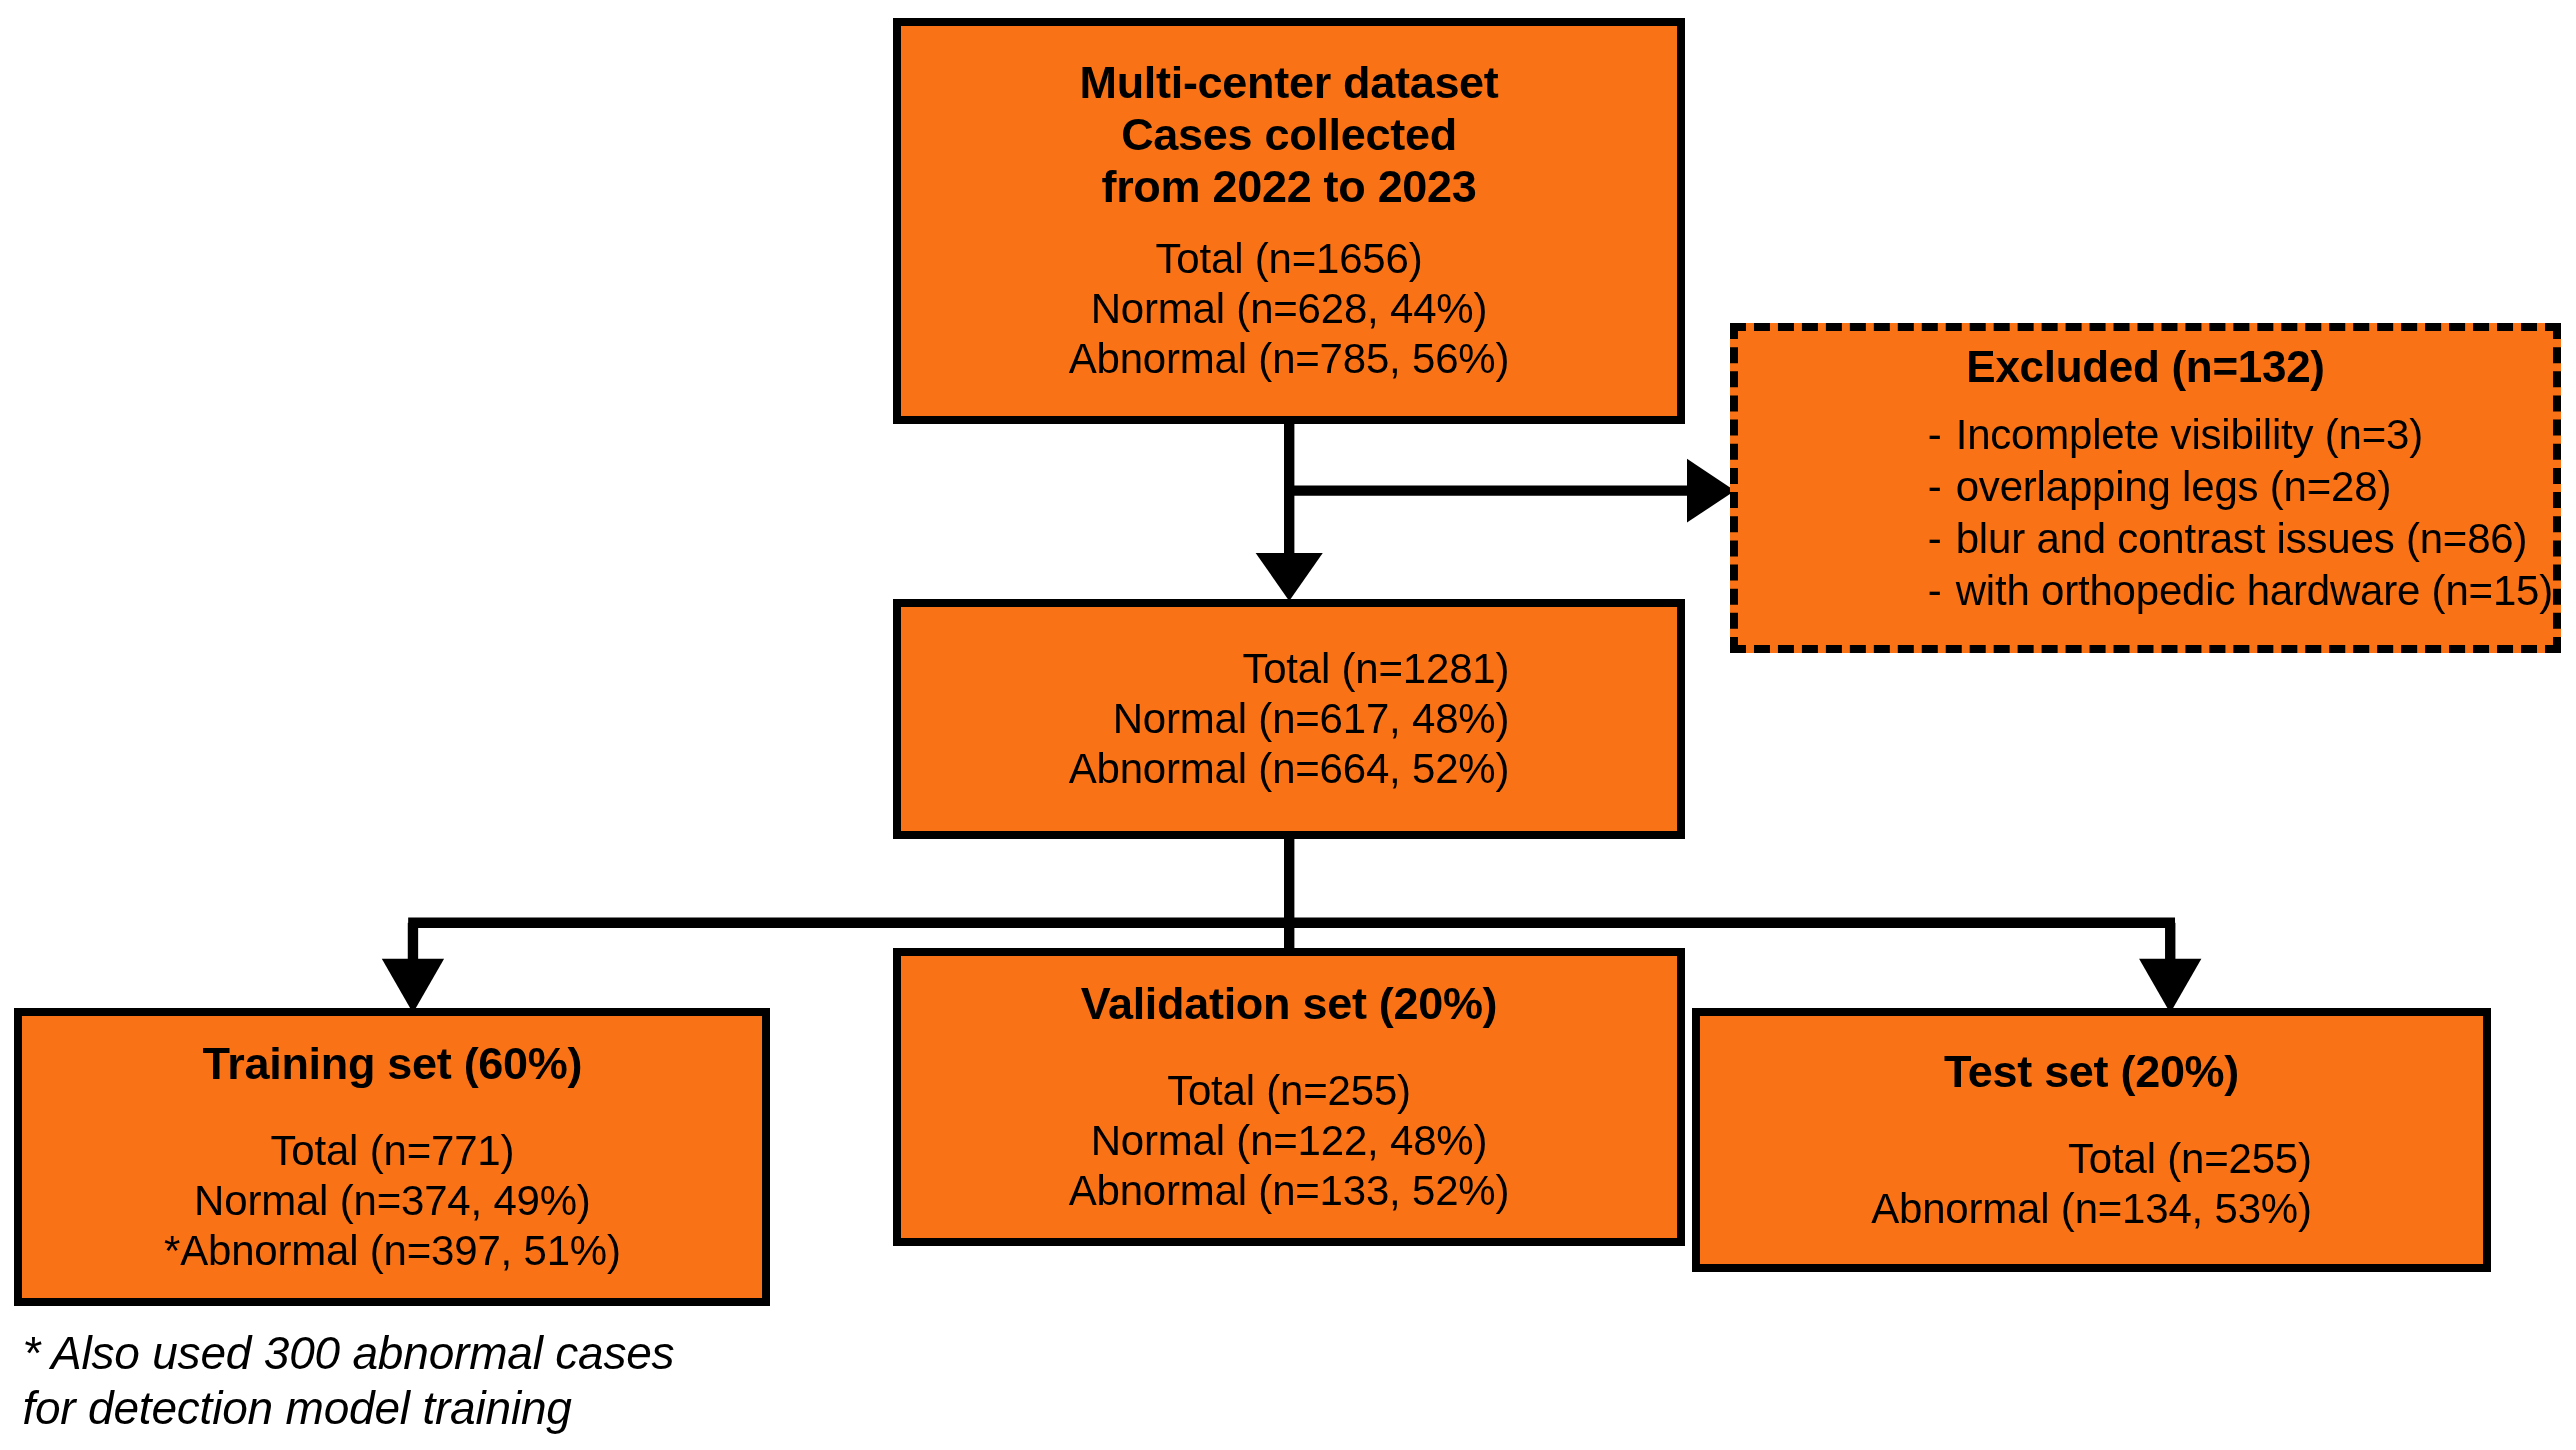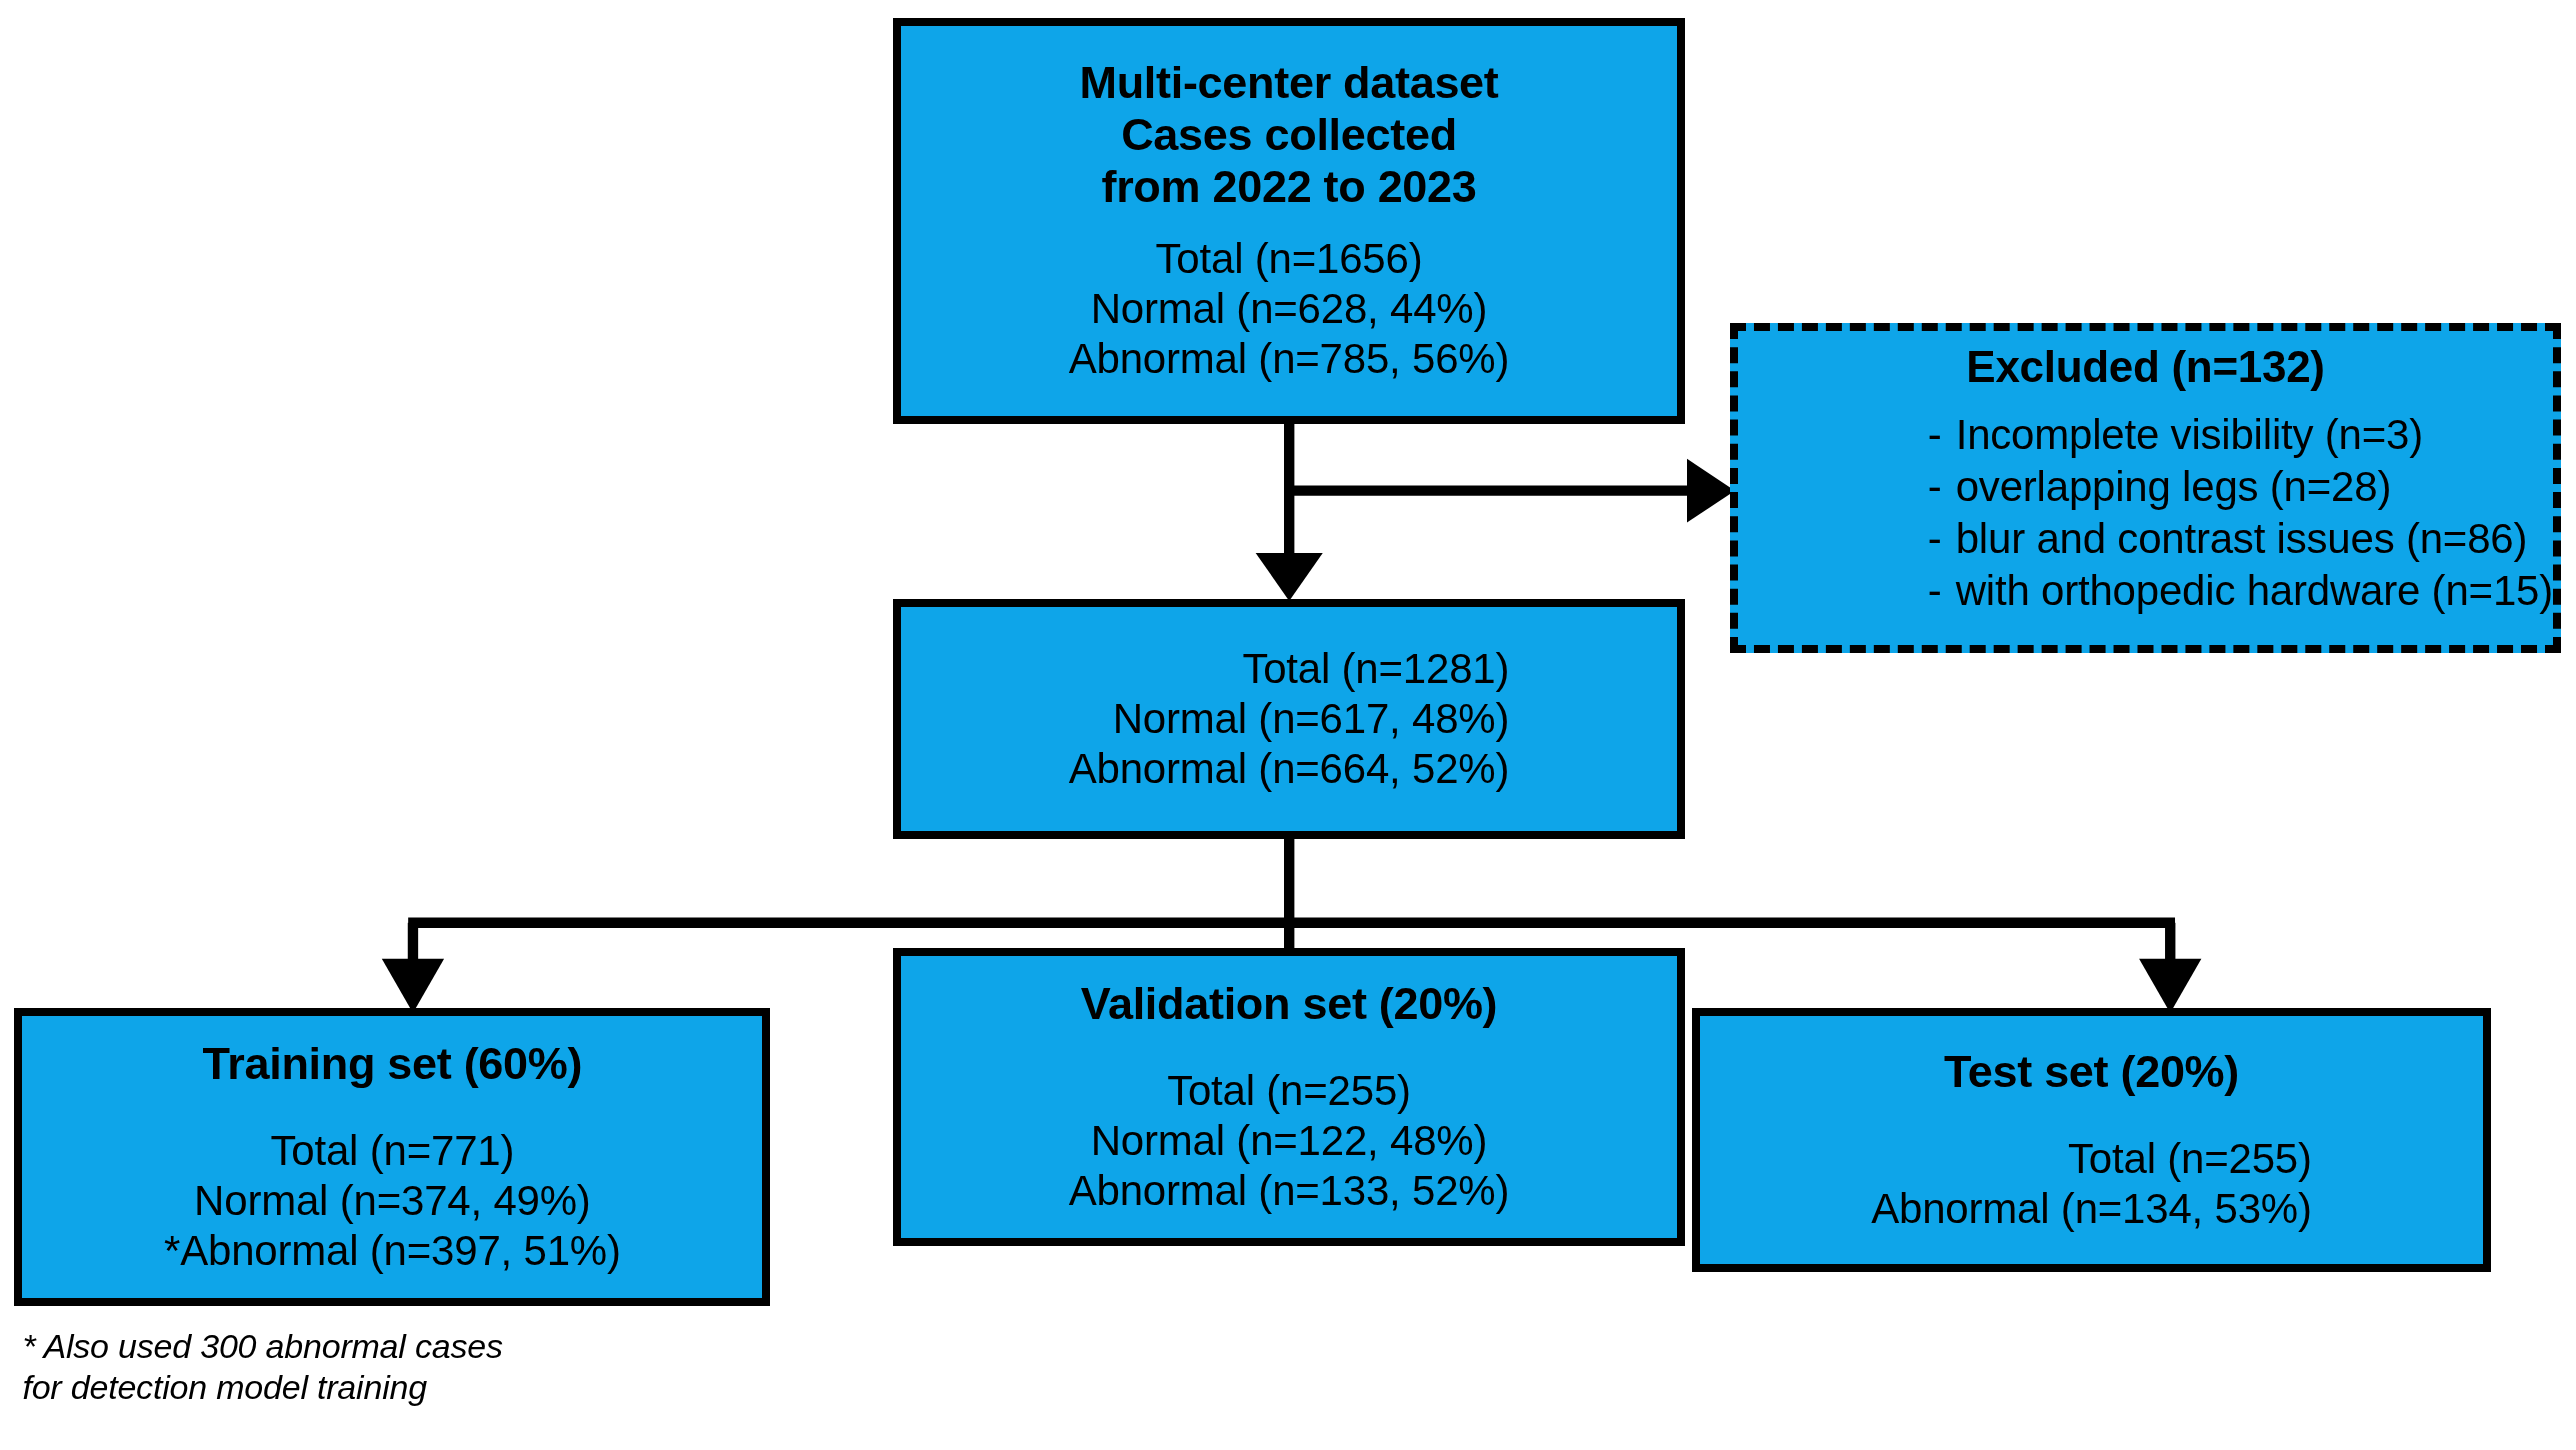--- a/index.html
+++ b/index.html
@@ -24,21 +24,21 @@
     left: 0;
     top: 0;
     width: 2576px;
     height: 1451px;
     pointer-events: none;
   }
 
   .node {
     position: absolute;
     box-sizing: border-box;
-    background: #0ea5e9;
+    background: #f97316;
     border: 8.8px solid #000000;
     display: flex;
     flex-direction: column;
     align-items: center;
     justify-content: center;
     text-align: center;
   }
   .node.dashed {
     border: 8.8px dashed #000000;
     align-items: flex-end;
@@ -130,21 +130,21 @@
     text-align: right;
   }
   .bottom .node-title { margin-bottom: 35px; }
 
   #footnote {
     position: absolute;
     left: 22.4px;
     top: 1326px;
     width: 799px;
     font-style: italic;
-    font-size: 34px;
+    font-size: 46px;
     line-height: 1.2;
     letter-spacing: -0.2px;
   }
   #footnote div { white-space: nowrap; }
 </style>
 </head>
 <body>
 
 <div id="canvas">
 

